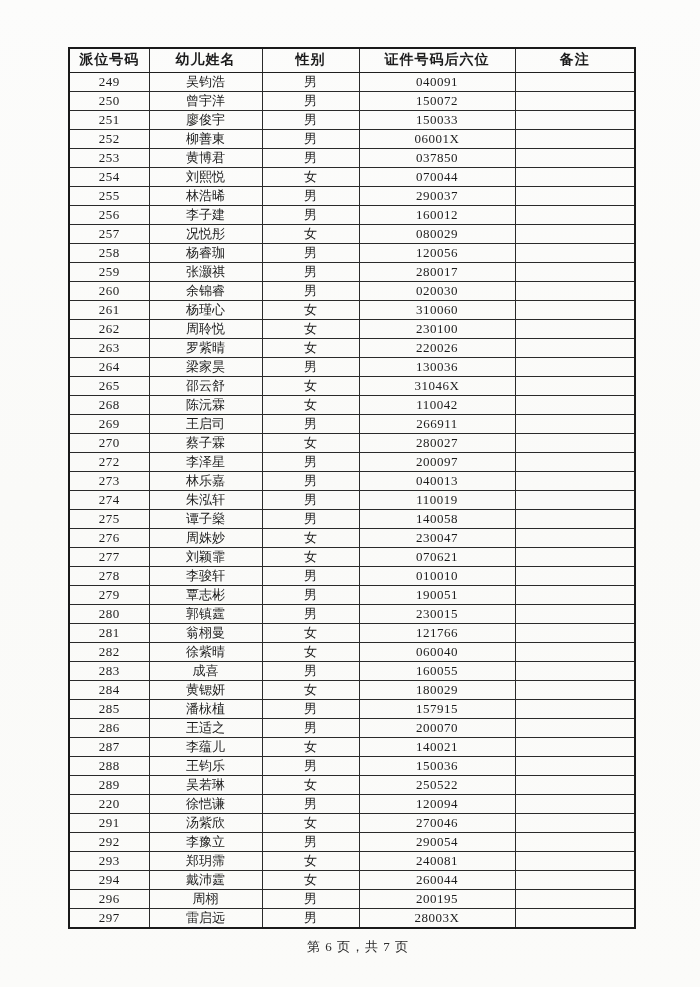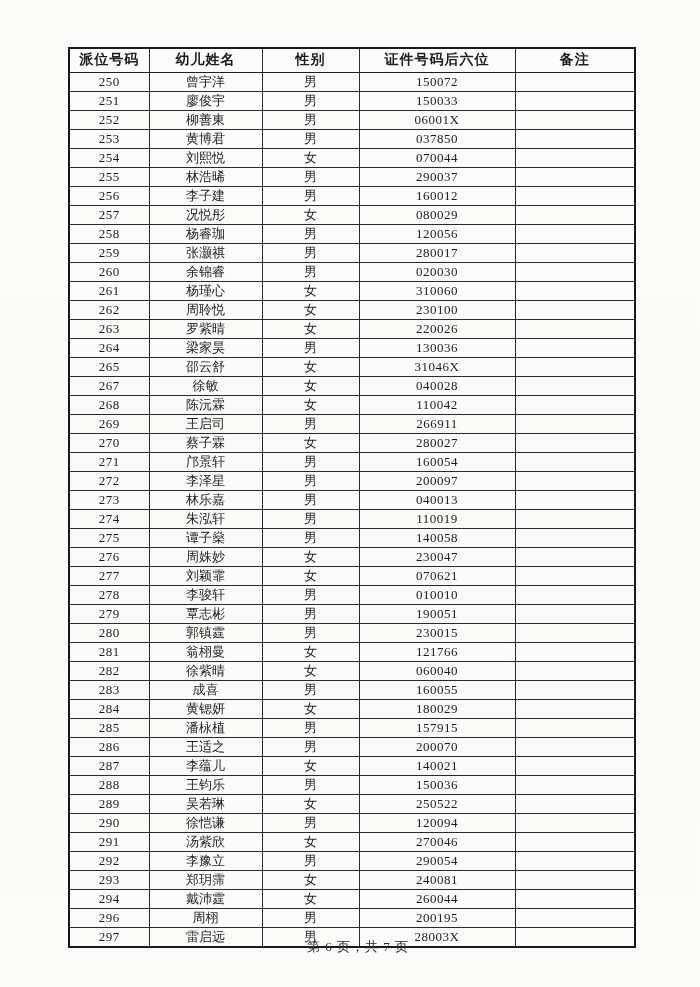--- a/index.html
+++ b/index.html
@@ -89,20 +89,27 @@
     <thead>
       <tr>
         <th>派位号码</th>
         <th>幼儿姓名</th>
         <th>性别</th>
         <th>证件号码后六位</th>
         <th>备注</th>
       </tr>
     </thead>
     <tbody>
+    <tr>
+      <td class="num">249</td>
+      <td>吴钧浩</td>
+      <td>男</td>
+      <td class="num">040091</td>
+      <td></td>
+    </tr>
 
     <tr>
       <td class="num">250</td>
       <td>曾宇洋</td>
       <td>男</td>
       <td class="num">150072</td>
       <td></td>
     </tr>
 
     <tr>
@@ -219,27 +226,20 @@
 
     <tr>
       <td class="num">265</td>
       <td>邵云舒</td>
       <td>女</td>
       <td class="num">31046X</td>
       <td></td>
     </tr>
 
 
-    <tr>
-      <td class="num">267</td>
-      <td>徐敏</td>
-      <td>女</td>
-      <td class="num">040028</td>
-      <td></td>
-    </tr>
 
     <tr>
       <td class="num">268</td>
       <td>陈沅霖</td>
       <td>女</td>
       <td class="num">110042</td>
       <td></td>
     </tr>
 
     <tr>
@@ -251,27 +251,20 @@
     </tr>
 
     <tr>
       <td class="num">270</td>
       <td>蔡子霖</td>
       <td>女</td>
       <td class="num">280027</td>
       <td></td>
     </tr>
 
-    <tr>
-      <td class="num">271</td>
-      <td>邝景轩</td>
-      <td>男</td>
-      <td class="num">160054</td>
-      <td></td>
-    </tr>
 
     <tr>
       <td class="num">272</td>
       <td>李泽星</td>
       <td>男</td>
       <td class="num">200097</td>
       <td></td>
     </tr>
 
     <tr>
@@ -404,21 +397,21 @@
 
     <tr>
       <td class="num">289</td>
       <td>吴若琳</td>
       <td>女</td>
       <td class="num">250522</td>
       <td></td>
     </tr>
 
     <tr>
-      <td class="num">290</td>
+      <td class="num">220</td>
       <td>徐恺谦</td>
       <td>男</td>
       <td class="num">120094</td>
       <td></td>
     </tr>
 
     <tr>
       <td class="num">291</td>
       <td>汤紫欣</td>
       <td>女</td>

